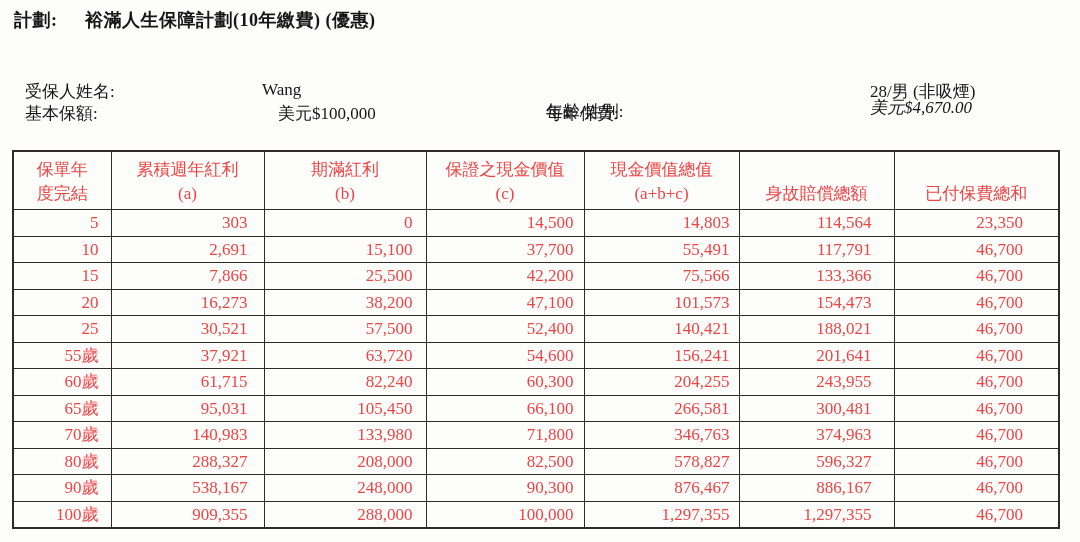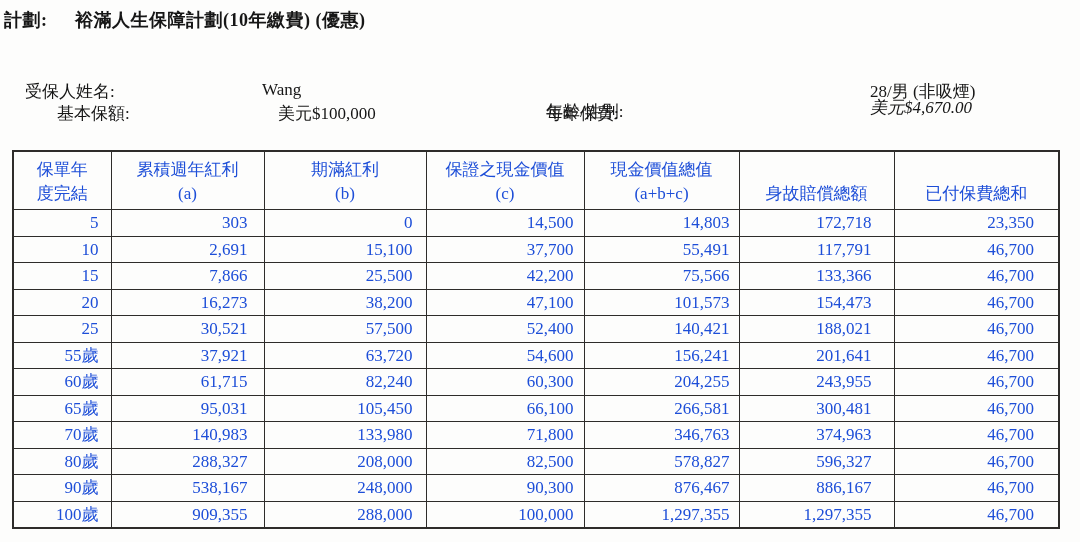--- a/index.html
+++ b/index.html
@@ -12,50 +12,50 @@
     width: 1080px;
     height: 542px;
     background: #fdfdfc;
     font-family: "Liberation Serif", "DejaVu Serif", serif;
     color: #161616;
     overflow: hidden;
   }
   
   .title-row {
     position: absolute;
-    left: 4px;
+    left: 14px;
     top: 8px;
     display: flex;
     font-size: 18px;
     font-weight: bold;
     letter-spacing: 0.5px;
   }
   .title-row .plan-label { width: 71px; }
   .title-row .plan-name  { }
   
   .info { position: absolute; left: 0; top: 0; width: 100%; font-size: 17px; }
   .info .cell { position: absolute; white-space: nowrap; }
   .lbl-insured   { left: 25px;  top: 80px; }
-  .lbl-basicsum  { left: 25px;  top: 102px; margin-left: 32px; }
+  .lbl-basicsum  { left: 25px;  top: 102px; }
   .val-insured   { left: 262px; top: 80px; }
   .val-basicsum  { left: 278px; top: 102px; }
   .lbl-agesex    { left: 546px; top: 80px; margin-top: 20px; }
   .lbl-premium   { left: 546px; top: 102px; }
   .val-agesex    { left: 870px; top: 80px; }
   .val-premium   { left: 870px; top: 96px; font-style: italic; }
   
   table.policy {
     position: absolute;
     left: 12px;
     top: 150px;
     width: 1046px;
     border-collapse: collapse;
     table-layout: fixed;
     font-size: 17px;
-    color: #1d4ed8;
+    color: #ef4444;
   }
   table.policy, table.policy th, table.policy td {
     border: 1.6px solid #2e2c2a;
   }
   table.policy { border-width: 2px; }
   th.hdr {
     height: 54px;
     vertical-align: bottom;
     font-weight: normal;
     padding: 0 2px 3px 2px;
@@ -73,21 +73,21 @@
     text-align: right;
     white-space: nowrap;
     font-variant-numeric: lining-nums;
   }
   td.cell:nth-child(1) { padding-right: 12px; }
   td.cell:nth-child(2) { padding-right: 16px; }
   td.cell:nth-child(3) { padding-right: 13px; }
   td.cell:nth-child(4) { padding-right: 10px; }
   td.cell:nth-child(5) { padding-right: 9px; padding-left: 40px;  }
   td.cell:nth-child(6) { padding-right: 22px; }
-  td.cell:nth-child(7) { padding-right: 24px; }
+  td.cell:nth-child(7) { padding-right: 35px; }
 </style>
 </head>
 <body>
 
 <div class="page">
 
   <div class="title-row">
     <span class="plan-label">計劃:</span>
     <span class="plan-name">裕滿人生保障計劃(10年繳費) (優惠)</span>
   </div>
@@ -145,21 +145,21 @@
         </th>
       </tr>
     </thead>
     <tbody>
     <tr>
       <td class="cell">5</td>
       <td class="cell">303</td>
       <td class="cell">0</td>
       <td class="cell">14,500</td>
       <td class="cell">14,803</td>
-      <td class="cell">172,718</td>
+      <td class="cell">114,564</td>
       <td class="cell">23,350</td>
     </tr>
 
     <tr>
       <td class="cell">10</td>
       <td class="cell">2,691</td>
       <td class="cell">15,100</td>
       <td class="cell">37,700</td>
       <td class="cell">55,491</td>
       <td class="cell">117,791</td>

